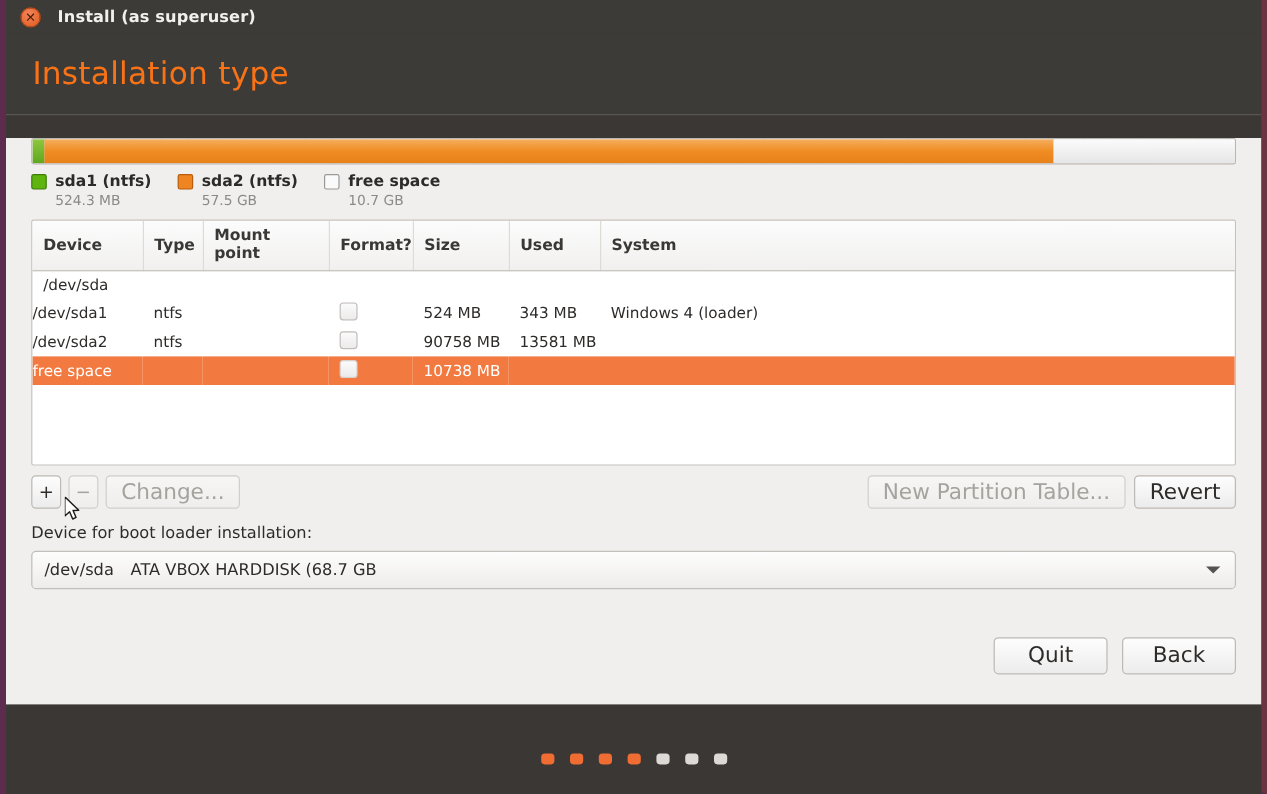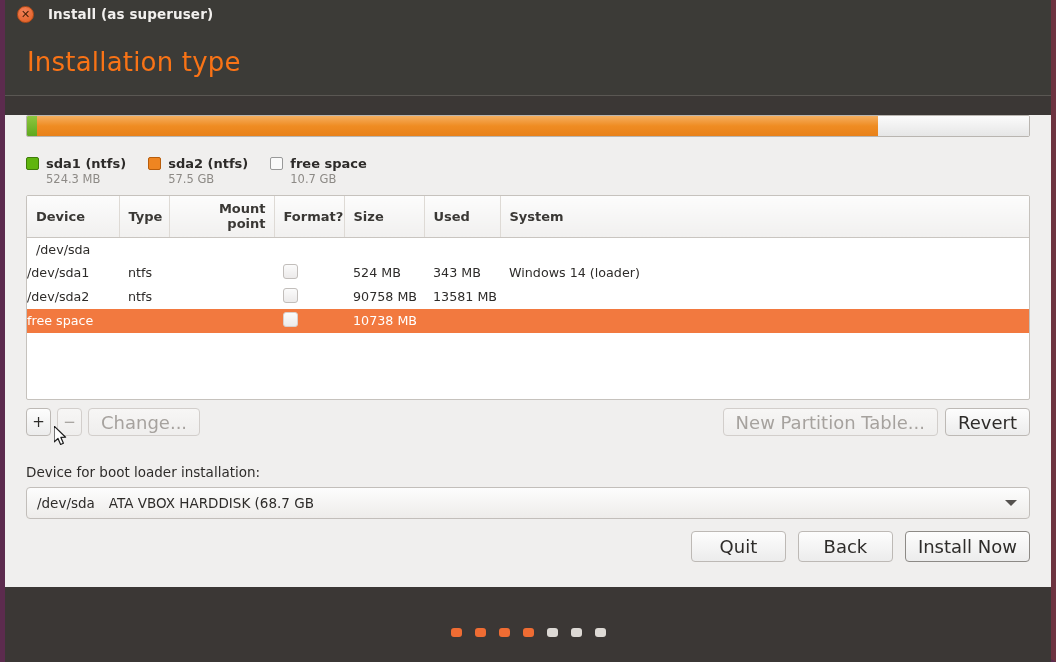--- a/index.html
+++ b/index.html
@@ -69,21 +69,21 @@
   }
   .seg { height: 100%; position: relative; }
   .seg-green  { background: linear-gradient(180deg,#8ec63f,#5fa81e); }
   .seg-orange { background: linear-gradient(180deg,#f2a24a,#e8821e 55%,#e57c18);
                 background-image: linear-gradient(180deg,#f5ae5e,#ef8c22 50%,#e8811a),
                                   repeating-linear-gradient(90deg, rgba(0,0,0,.14) 0 1px, transparent 1px 24px);
                 background-blend-mode: normal; }
   .seg-free   { background-image: linear-gradient(180deg,#fbfbfb,#e6e6e6),
                                   repeating-linear-gradient(90deg, rgba(0,0,0,.13) 0 1px, transparent 1px 24px); }
   
-  #legend { display: flex; margin-top: 19px; }
+  #legend { display: flex; margin-top: 7px; }
   .legend-item { margin-right: 22px; }
   .legend-top { display: flex; align-items: center; }
   .legend-swatch {
     width: 13px; height: 13px; border-radius: 2px;
     margin-right: 7px; flex: none;
     border: 1px solid rgba(0,0,0,.35);
   }
   .sw-green { background: #5fb50e; border-color: #3e7c08; }
   .sw-orange { background: #ef8521; border-color: #b85d0c; }
   .sw-free { background: #fafafa; border-color: #999; }
@@ -146,21 +146,21 @@
   #btn-row .btn { margin-right: 6px; }
   #right-btns { position: absolute; right: 0; display: flex; }
   #right-btns .btn { margin-right: 0; margin-left: 7px; }
   
   #cursor {
     position: absolute; left: 28px; top: 18px;
     width: 16px; height: 22px; pointer-events: none;
   }
   
   #boot-label {
-    margin-top: 28px; font-size: 13.5px; color: #2e2c2a;
+    margin-top: 12px; font-size: 13.5px; color: #2e2c2a;
   }
   #combo {
     margin-top: 7px;
     height: 32px;
     background: linear-gradient(180deg,#fdfdfd,#eeecea);
     border: 1px solid #c2beba;
     border-radius: 4px;
     display: flex; align-items: center;
     padding: 0 10px;
     font-size: 13.5px; color: #2e2c2a;
@@ -241,21 +241,21 @@
           <div class="legend-size">10.7 GB</div>
         </div>
       </div>
 
     <div id="table-wrap">
       <table>
         <thead>
           <tr id="thead-row">
               <th style="width: 92px;">Device</th>
               <th style="width: 50px;">Type</th>
-              <th style="width: 105px; text-align: right;">Mount point</th>
+              <th style="width: 105px;">Mount point</th>
               <th style="width: 70px;">Format?</th>
               <th style="width: 80px;">Size</th>
               <th style="width: 76px;">Used</th>
               <th style="width: auto;">System</th>
             </tr>
         </thead>
         <tbody id="tbody">
             <tr>
               <td>/dev/sda</td>
               <td></td>
@@ -265,21 +265,21 @@
               <td></td>
               <td></td>
             </tr>
             <tr>
               <td class="indent">/dev/sda1</td>
               <td>ntfs</td>
               <td></td>
               <td><span class="chk"></span></td>
               <td>524 MB</td>
               <td>343 MB</td>
-              <td>Windows 14 (loader)</td>
+              <td>Windows 4 (loader)</td>
             </tr>
             <tr>
               <td class="indent">/dev/sda2</td>
               <td>ntfs</td>
               <td></td>
               <td><span class="chk"></span></td>
               <td>90758 MB</td>
               <td>13581 MB</td>
               <td></td>
             </tr>
@@ -314,21 +314,20 @@
     <div id="boot-label">Device for boot loader installation:</div>
     <div id="combo">
       <span id="combo-dev">/dev/sda</span>
       <span>ATA VBOX HARDDISK (68.7 GB</span>
       <span id="combo-arrow"></span>
     </div>
 
     <div id="actions">
       <div class="btn">Quit</div>
       <div class="btn">Back</div>
-      <div class="btn primary">Install Now</div>
     </div>
 
   </div>
 
   <div id="footer">
     <div id="dots">
         <span class="dot on"></span>
         <span class="dot on"></span>
         <span class="dot on"></span>
         <span class="dot on"></span>

